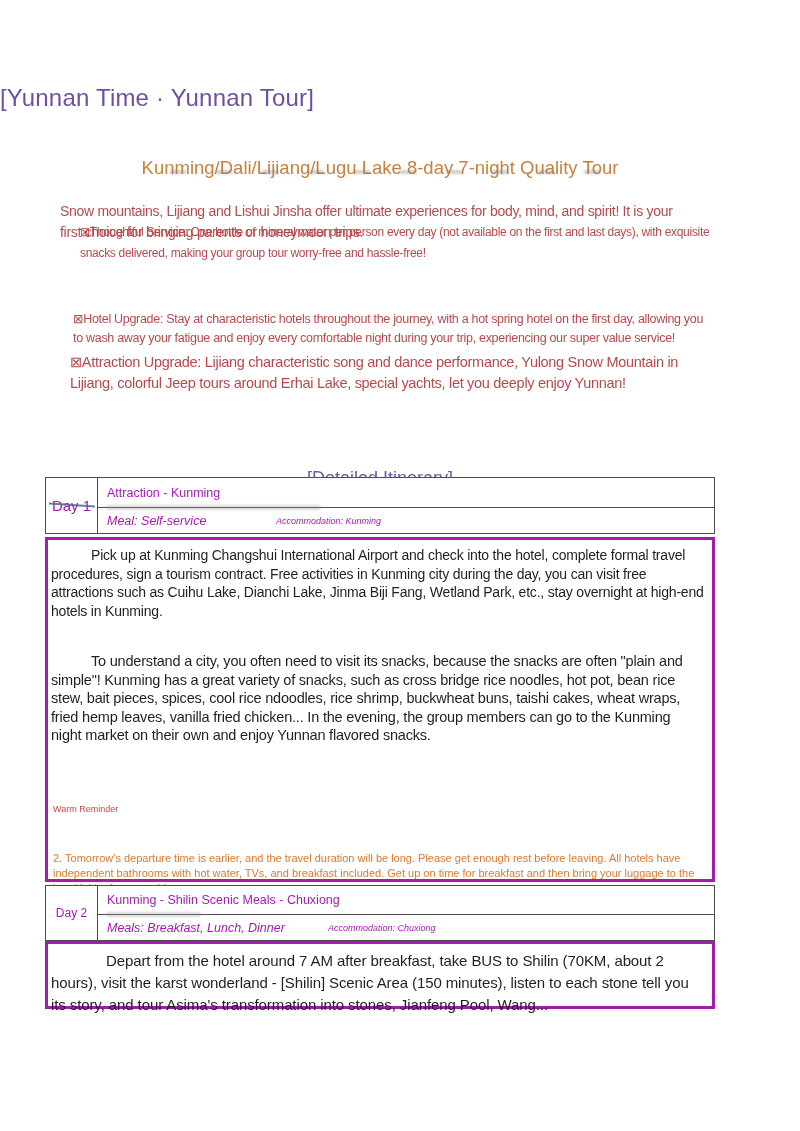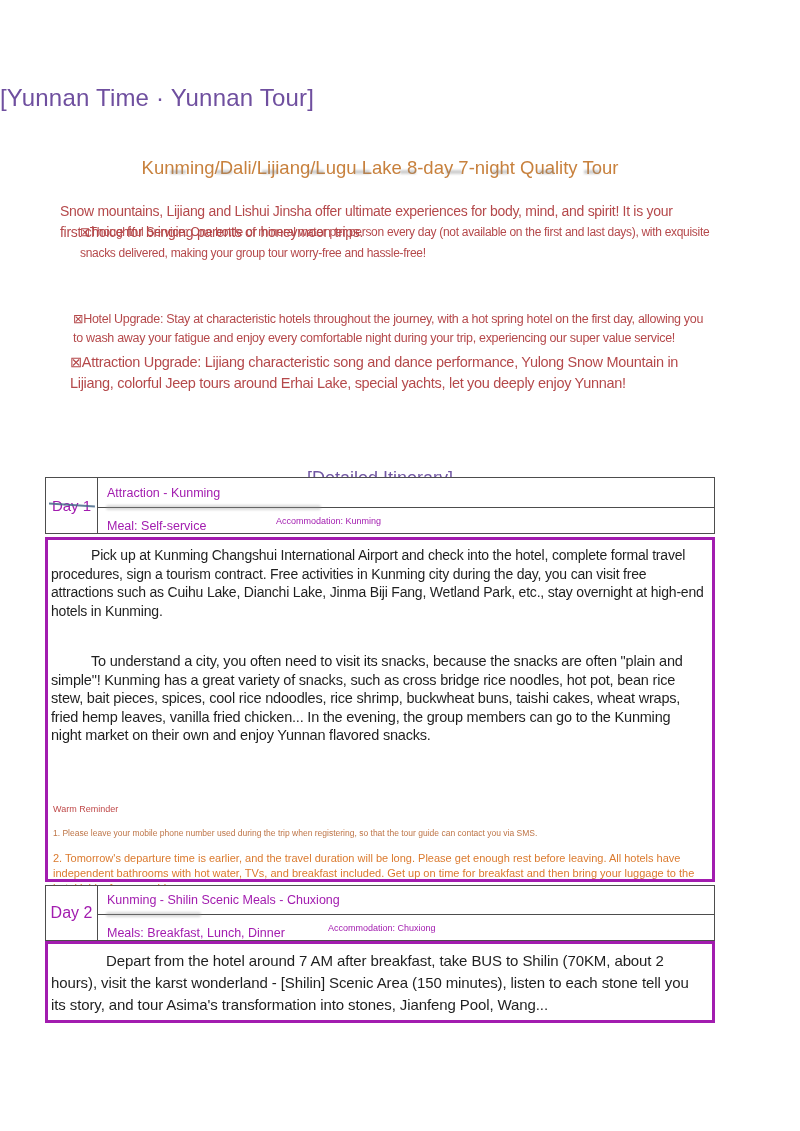--- a/index.html
+++ b/index.html
@@ -39,48 +39,48 @@
     border:1px solid #4d4d4d;display:grid;grid-template-columns:52px 1fr;
     box-sizing:border-box;color:#a21caf;
   }
   .dh1{top:477px;grid-template-rows:30px 25px;}
   .dh2{top:885px;grid-template-rows:29px 25px;}
   .day-label-cell{
     grid-row:1 / span 2;border-right:1px solid #4d4d4d;
     display:flex;align-items:center;justify-content:center;position:relative;
     font-size:15px;
   }
-  .dh2 .day-label-cell{font-size:16px;}
+  .dh2 .day-label-cell{font-size:12px;}
   .day1-strike{
     position:absolute;left:3px;top:26px;width:46px;height:1.5px;
     background:#46688a;transform:rotate(4deg);opacity:.85;
   }
   .route-cell{
     position:relative;border-bottom:1px solid #4d4d4d;
     display:flex;align-items:center;padding-left:9px;font-size:12.5px;
   }
   .route-smudge{
     position:absolute;left:8px;bottom:-3px;height:5px;
     background:rgba(150,150,150,.35);filter:blur(1px);border-radius:2px;
   }
   .smudge-1{width:215px;}
   .smudge-2{width:95px;}
   .meal-cell{
-    position:relative;display:flex;align-items:flex-end;padding-left:9px;font-size:12.5px;
+    position:relative;display:flex;align-items:center;padding-left:9px;font-size:12.5px;font-style:italic;
   }
   .accommodation{position:absolute;top:50%;transform:translateY(-50%);font-size:9px;}
   .acc-1{left:178px;}
   .acc-2{left:230px;}
   
   .day-body{
     position:absolute;left:45px;width:670px;background:#fff;
     border:3px solid #a21caf;box-sizing:border-box;
   }
   .db1{top:537px;height:345px;}
-  .db2{top:941px;height:82px;}
+  .db2{top:941px;height:68px;}
   .body-par{position:absolute;left:3px;right:8px;color:#1f1f1f;letter-spacing:-.2px;}
   .b1p1{top:6px;font-size:14px;line-height:18.5px;text-indent:40px;}
   .b1p2{top:112px;font-size:14.5px;line-height:18.5px;text-indent:40px;}
   .b2p1{top:6px;font-size:15px;line-height:22px;text-indent:55px;letter-spacing:-.1px;}
   .warm-title{position:absolute;top:264px;left:5px;color:#C04B4B;font-size:9px;}
   .warm-item1{position:absolute;top:288px;left:5px;right:10px;color:#BE7547;font-size:8.5px;}
   .warm-item2{position:absolute;top:311px;left:5px;right:8px;color:#DB7A2E;font-size:11px;line-height:15px;}
 </style>
 </head>
 <body>
@@ -110,21 +110,20 @@
     <div class="meal-cell">
       <span>Meal: Self-service</span>
       <span class="accommodation acc-1">Accommodation: Kunming</span>
     </div>
   </div>
 
   <div class="day-body db1">
     <div class="body-par b1p1">Pick up at Kunming Changshui International Airport and check into the hotel, complete formal travel procedures, sign a tourism contract. Free activities in Kunming city during the day, you can visit free attractions such as Cuihu Lake, Dianchi Lake, Jinma Biji Fang, Wetland Park, etc., stay overnight at high-end hotels in Kunming.</div>
     <div class="body-par b1p2">To understand a city, you often need to visit its snacks, because the snacks are often "plain and simple"! Kunming has a great variety of snacks, such as cross bridge rice noodles, hot pot, bean rice stew, bait pieces, spices, cool rice ndoodles, rice shrimp, buckwheat buns, taishi cakes, wheat wraps, fried hemp leaves, vanilla fried chicken... In the evening, the group members can go to the Kunming night market on their own and enjoy Yunnan flavored snacks.</div>
     <div class="warm-title">Warm Reminder</div>
-    <div class="warm-item1">1. Please leave your mobile phone number used during the trip when registering, so that the tour guide can contact you via SMS.</div>
     <div class="warm-item2">2. Tomorrow's departure time is earlier, and the travel duration will be long. Please get enough rest before leaving. All hotels have independent bathrooms with hot water, TVs, and breakfast included. Get up on time for breakfast and then bring your luggage to the hotel lobby for assembly.</div>
   </div>
 
   <div class="day-header dh2">
     <div class="day-label-cell">
       <span>Day 2</span>
     </div>
     <div class="route-cell">
       <span>Kunming - Shilin Scenic Meals - Chuxiong</span>
       <span class="route-smudge smudge-2"></span>

